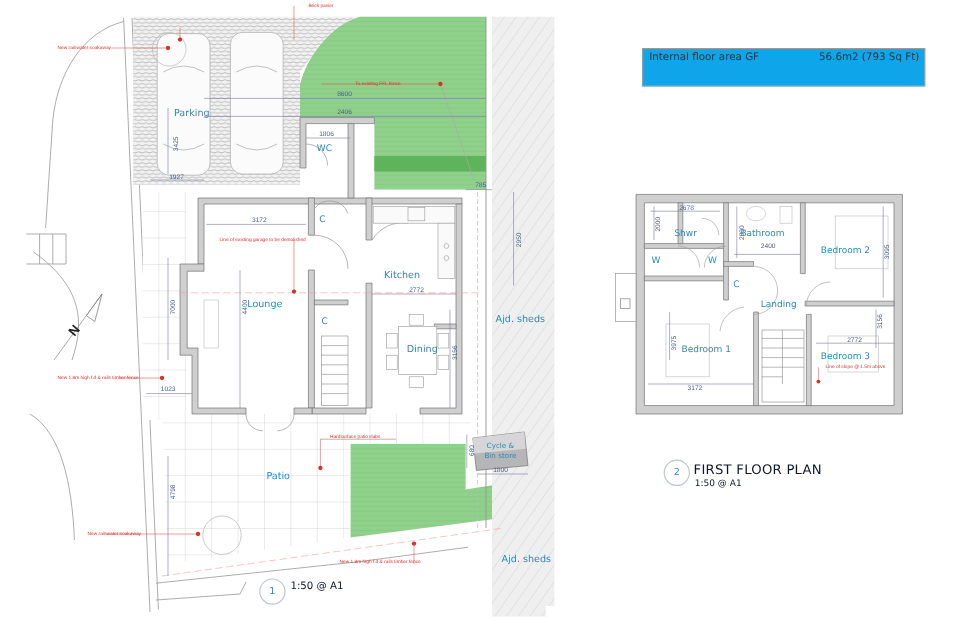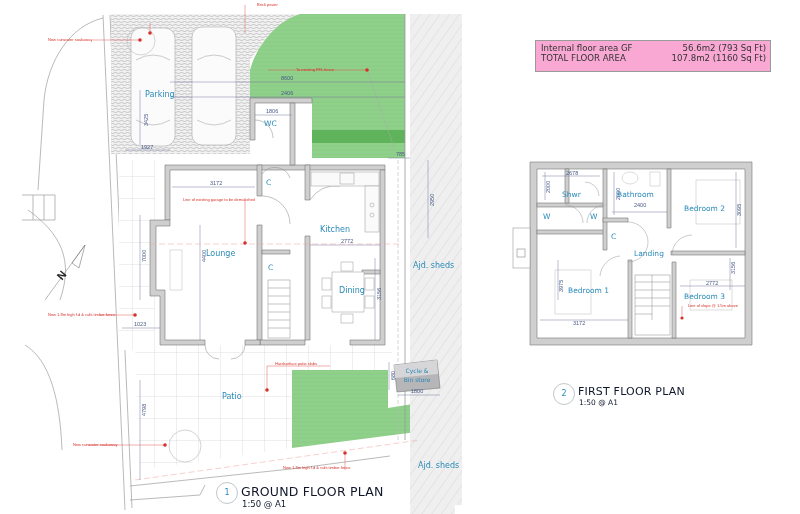--- a/index.html
+++ b/index.html
@@ -1,21 +1,21 @@
 <!DOCTYPE html>
 <html><head>
 <meta charset="utf-8">
 <style>
   html,body{margin:0;padding:0;background:#ffffff;}
   body{width:800px;height:514px;position:relative;overflow:hidden;font-family:"Liberation Sans",sans-serif;}
   #plan{position:absolute;left:0;top:0;width:800px;height:514px;}
   .lbl{font-family:"DejaVu Sans",sans-serif;fill:#2a8ab8;}
   .red{font-family:"Liberation Sans",sans-serif;fill:#d8302a;font-size:4px;}
   .dim{font-family:"Liberation Sans",sans-serif;fill:#4a5a88;font-size:5.5px;}
-  .area-box{position:absolute;left:535px;top:40px;width:236px;height:32px;border:1px solid #9a9a9a;background:#f9a8d4;font-family:"DejaVu Sans",sans-serif;font-size:8.6px;color:#333;line-height:10px;box-sizing:border-box;padding:2px 4px 0 5px;}
+  .area-box{position:absolute;left:535px;top:40px;width:236px;height:32px;border:1px solid #9a9a9a;background:#0ea5e9;font-family:"DejaVu Sans",sans-serif;font-size:8.6px;color:#333;line-height:10px;box-sizing:border-box;padding:2px 4px 0 5px;}
   .area-row{display:flex;justify-content:space-between;white-space:nowrap;}
   .title{position:absolute;font-family:"DejaVu Sans",sans-serif;color:#0f172a;}
   .title .main{font-size:12.5px;letter-spacing:0.2px;}
   .title .scale{font-size:8.5px;margin-left:1px;}
   .bubble{position:absolute;width:20px;height:20px;border:1px solid #bfc8cc;border-radius:50%;font-family:"DejaVu Sans",sans-serif;font-size:8px;color:#2a8ab8;text-align:center;line-height:20px;}
 </style>
 </head>
 <body>
 
 <svg id="plan" viewBox="0 0 800 514" xmlns="http://www.w3.org/2000/svg">
@@ -292,29 +292,24 @@
   <line x1="682" y1="306" x2="682" y2="318" stroke="#e05a55" stroke-width="0.5"></line>
   <circle cx="682" cy="318" r="1.6" fill="#d8302a"></circle>
   <text class="red" x="688" y="307" font-size="3.5">Line of slope @ 1.5m above</text>
 </svg>
 
 <div class="area-box">
   <div class="area-row">
     <span>Internal floor area GF</span>
     <span>56.6m2 (793 Sq Ft)</span>
   </div>
-  <div class="area-row">
-    <span>TOTAL FLOOR AREA</span>
-    <span>107.8m2 (1160 Sq Ft)</span>
-  </div>
 </div>
 
 <div class="bubble" style="left:216px;top:482px;">1</div>
 <div class="title" style="left:241px;top:484px;">
-  <div class="main">GROUND FLOOR PLAN</div>
   <div class="scale">1:50 @ A1</div>
 </div>
 
 <div class="bubble" style="left:553px;top:383px;">2</div>
 <div class="title" style="left:578px;top:385px;">
   <div class="main" style="font-size:11px;">FIRST FLOOR PLAN</div>
   <div class="scale" style="font-size:7.5px;">1:50 @ A1</div>
 </div>
 
 </body></html>

